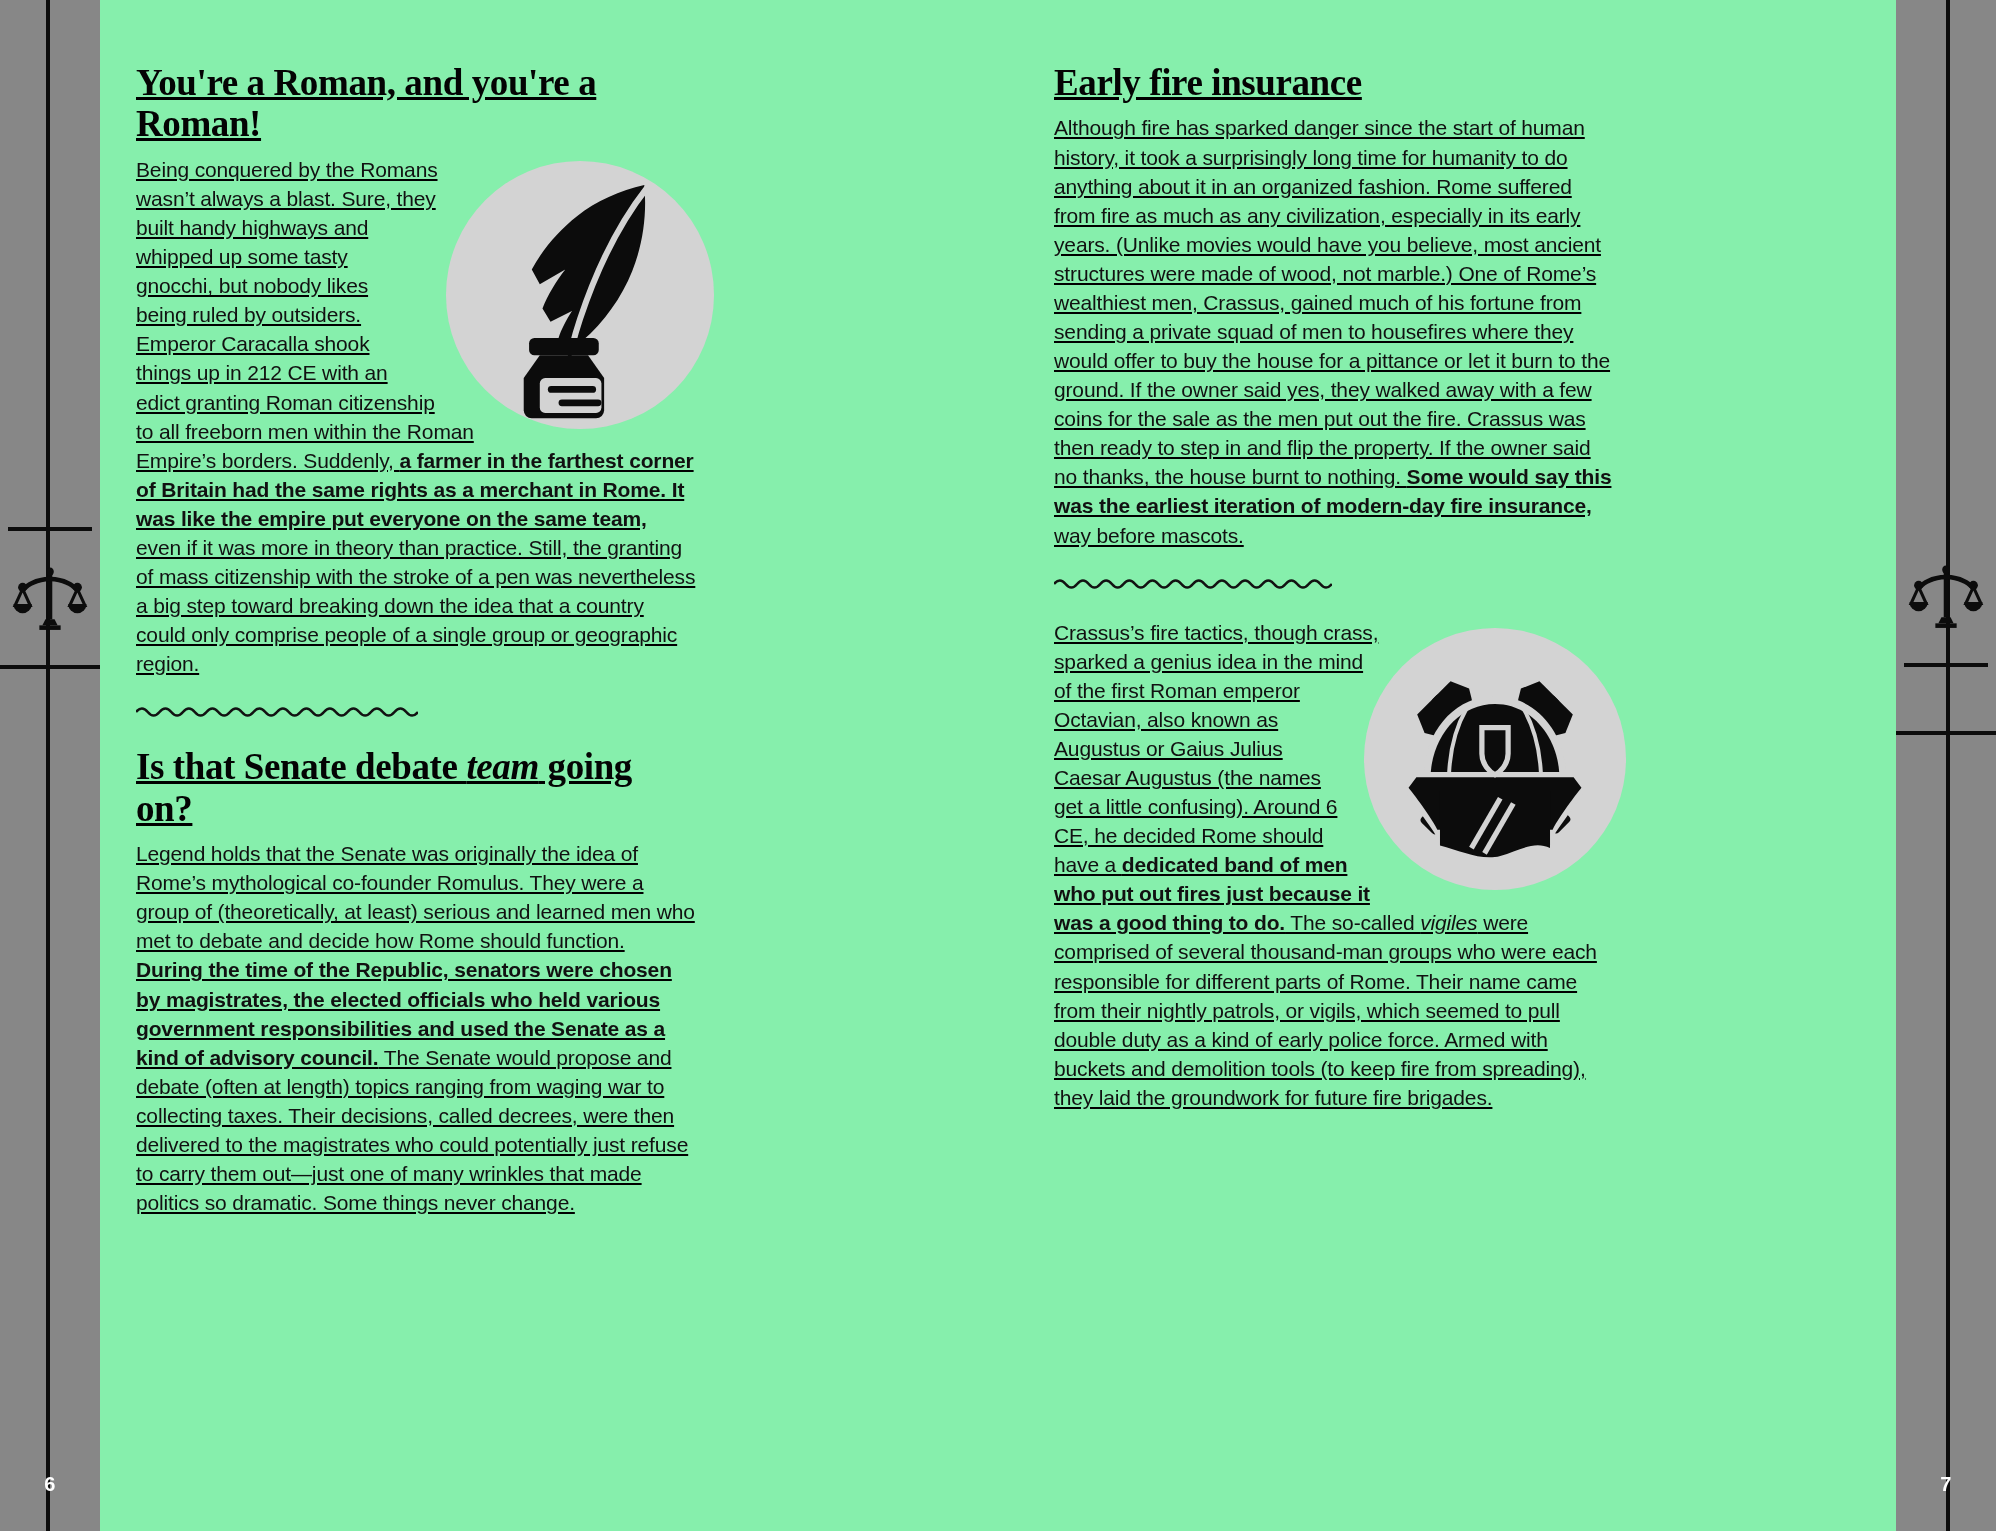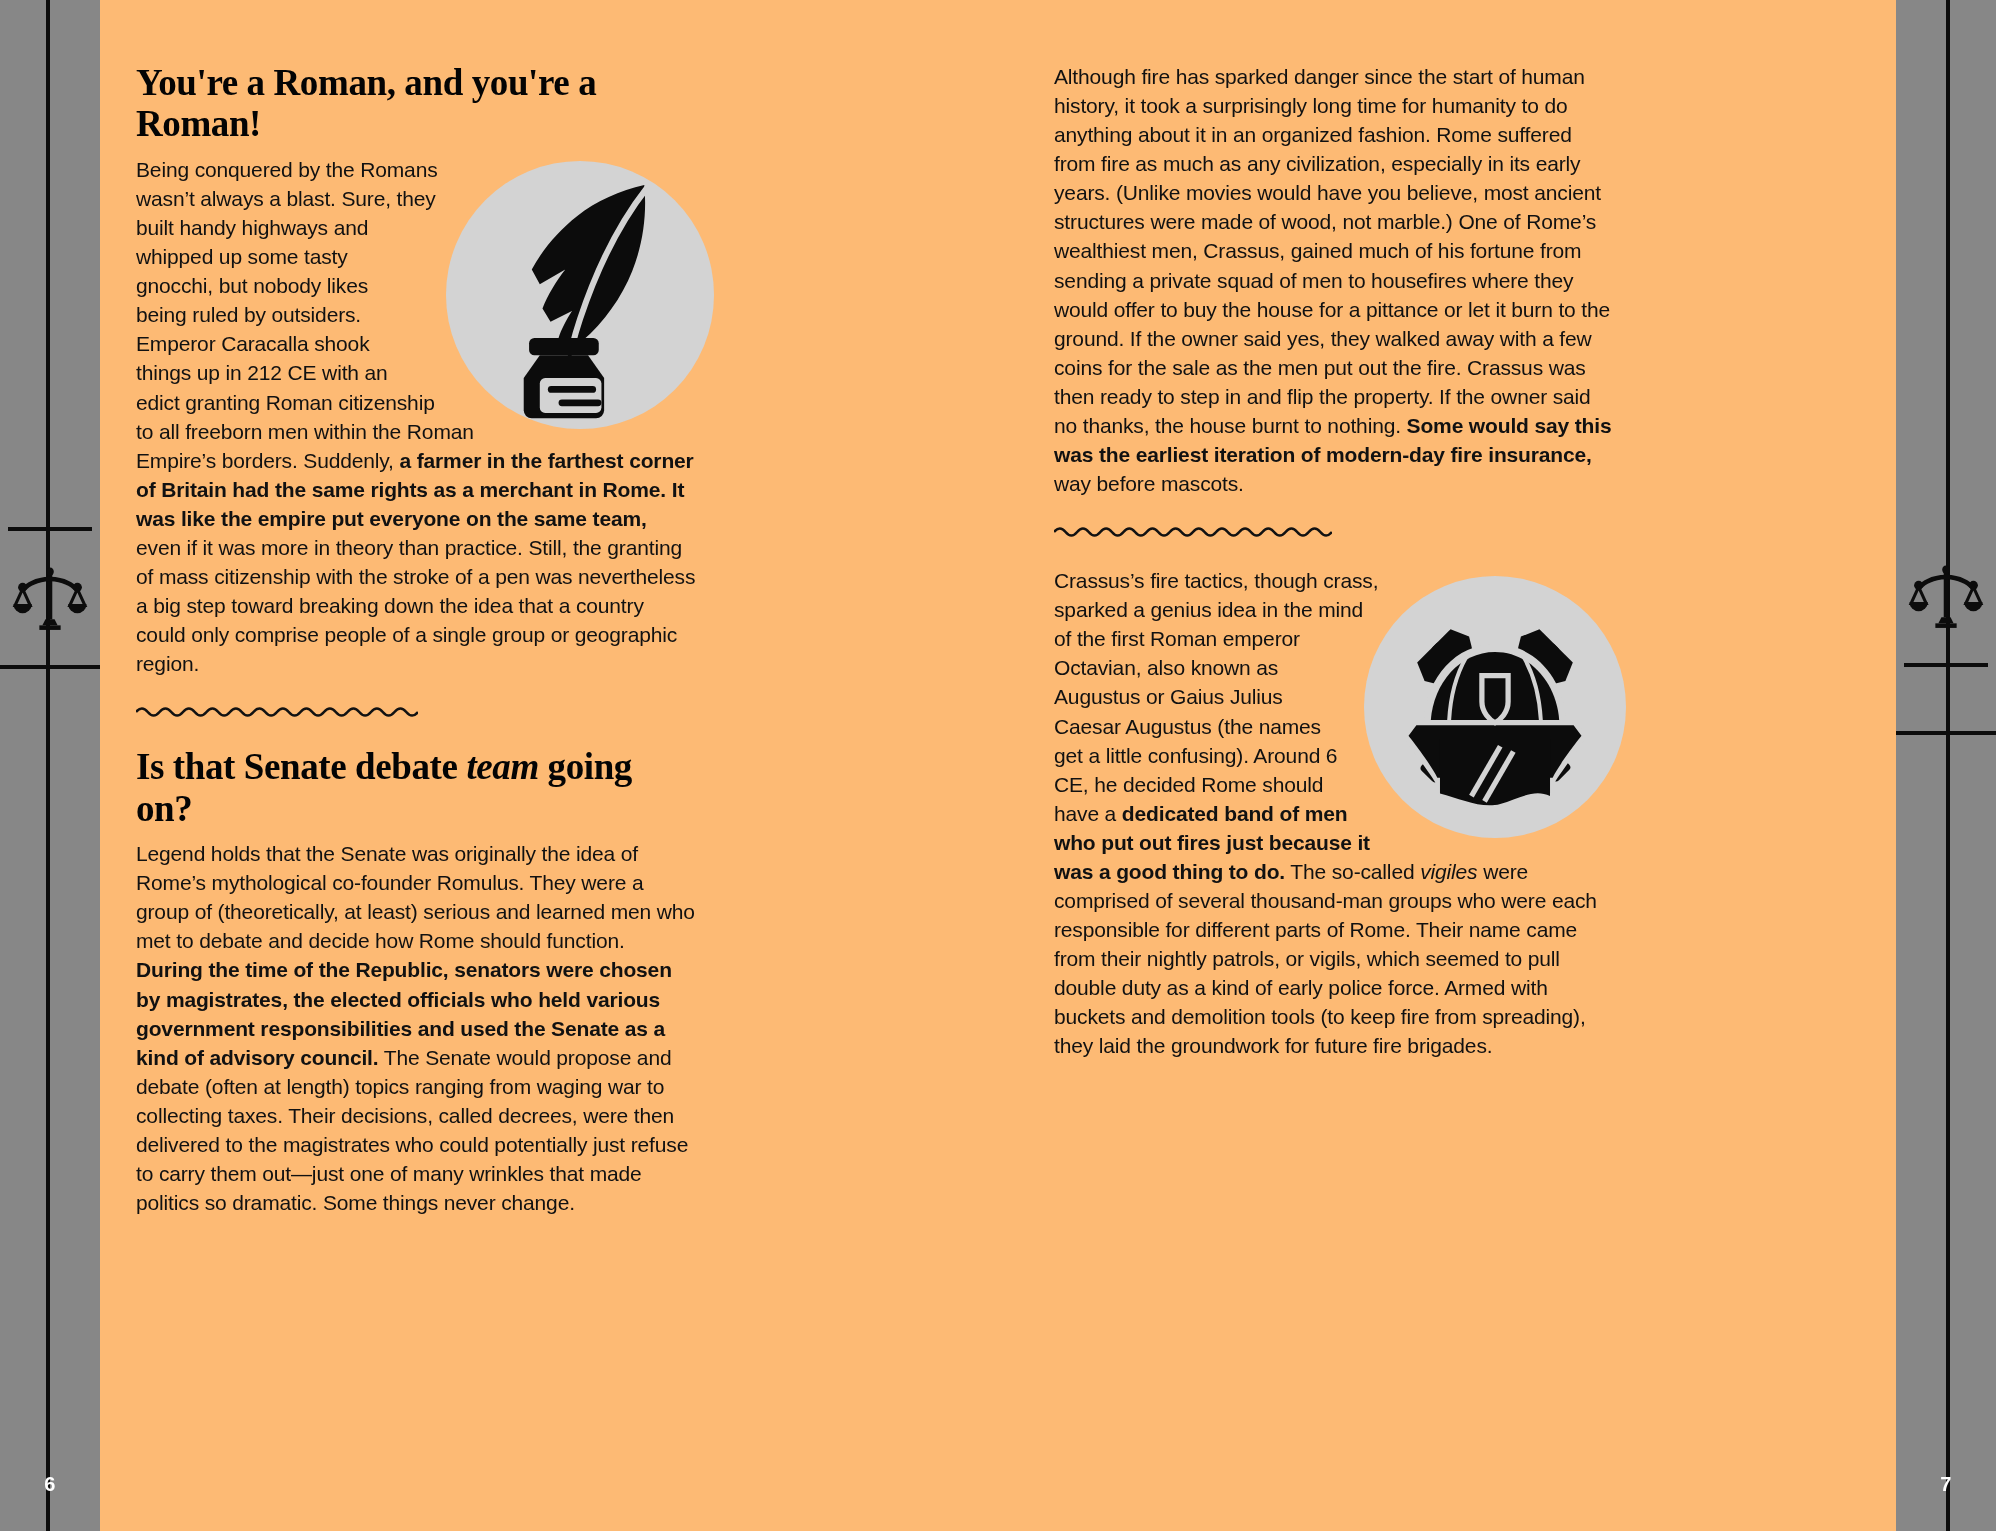--- a/index.html
+++ b/index.html
@@ -79,22 +79,23 @@
   .margin-left .page-num { left: 0; }
   .margin-right .page-num { left: 0; }
 
   
   .spread {
     position: absolute;
     left: 100px;
     right: 100px;
     top: 0;
     bottom: 0;
-    background: #fdba74;
+    background: #86efac;
     display: flex;
+    text-decoration: underline;
   }
 
   .page {
     flex: 1 1 50%;
     position: relative;
     padding: 62px 58px 40px 58px;
   }
   .page-left  { padding-left: 36px; padding-right: 80px;}
   .page-right { padding-left: 56px; padding-right: 76px;}
 
@@ -270,20 +271,21 @@
         </p>
       </article>
 
     </div>
   </div>
 
   <div class="page page-right">
     <div class="col">
 
       <article>
+        <h2 class="heading">Early fire insurance</h2>
         <p class="body">
           <span>Although fire has sparked danger since the start of human history, it took a surprisingly long time for humanity to do anything about it in an organized fashion. Rome suffered from fire as much as any civilization, especially in its early years. (Unlike movies would have you believe, most ancient structures were made of wood, not marble.) One of Rome’s wealthiest men, Crassus, gained much of his fortune from sending a private squad of men to housefires where they would offer to buy the house for a pittance or let it burn to the ground. If the owner said yes, they walked away with a few coins for the sale as the men put out the fire. Crassus was then ready to step in and flip the property. If the owner said no thanks, the house burnt to nothing. </span><b>Some would say this was the earliest iteration of modern-day fire insurance,</b><span> way before mascots.</span>
         </p>
       </article>
 
       <div class="squiggle">
         <svg width="278" height="16" viewBox="0 0 278 16" preserveAspectRatio="none">
           <path d="M0 8 q5.8 -7 11.58 0 t11.58 0 t11.58 0 t11.58 0 t11.58 0 t11.58 0 t11.58 0 t11.58 0 t11.58 0 t11.58 0 t11.58 0 t11.58 0 t11.58 0 t11.58 0 t11.58 0 t11.58 0 t11.58 0 t11.58 0 t11.58 0 t11.58 0 t11.58 0 t11.58 0 t11.58 0 t11.58 0" fill="none" stroke="#121212" stroke-width="2.6"></path>
         </svg>
       </div>

